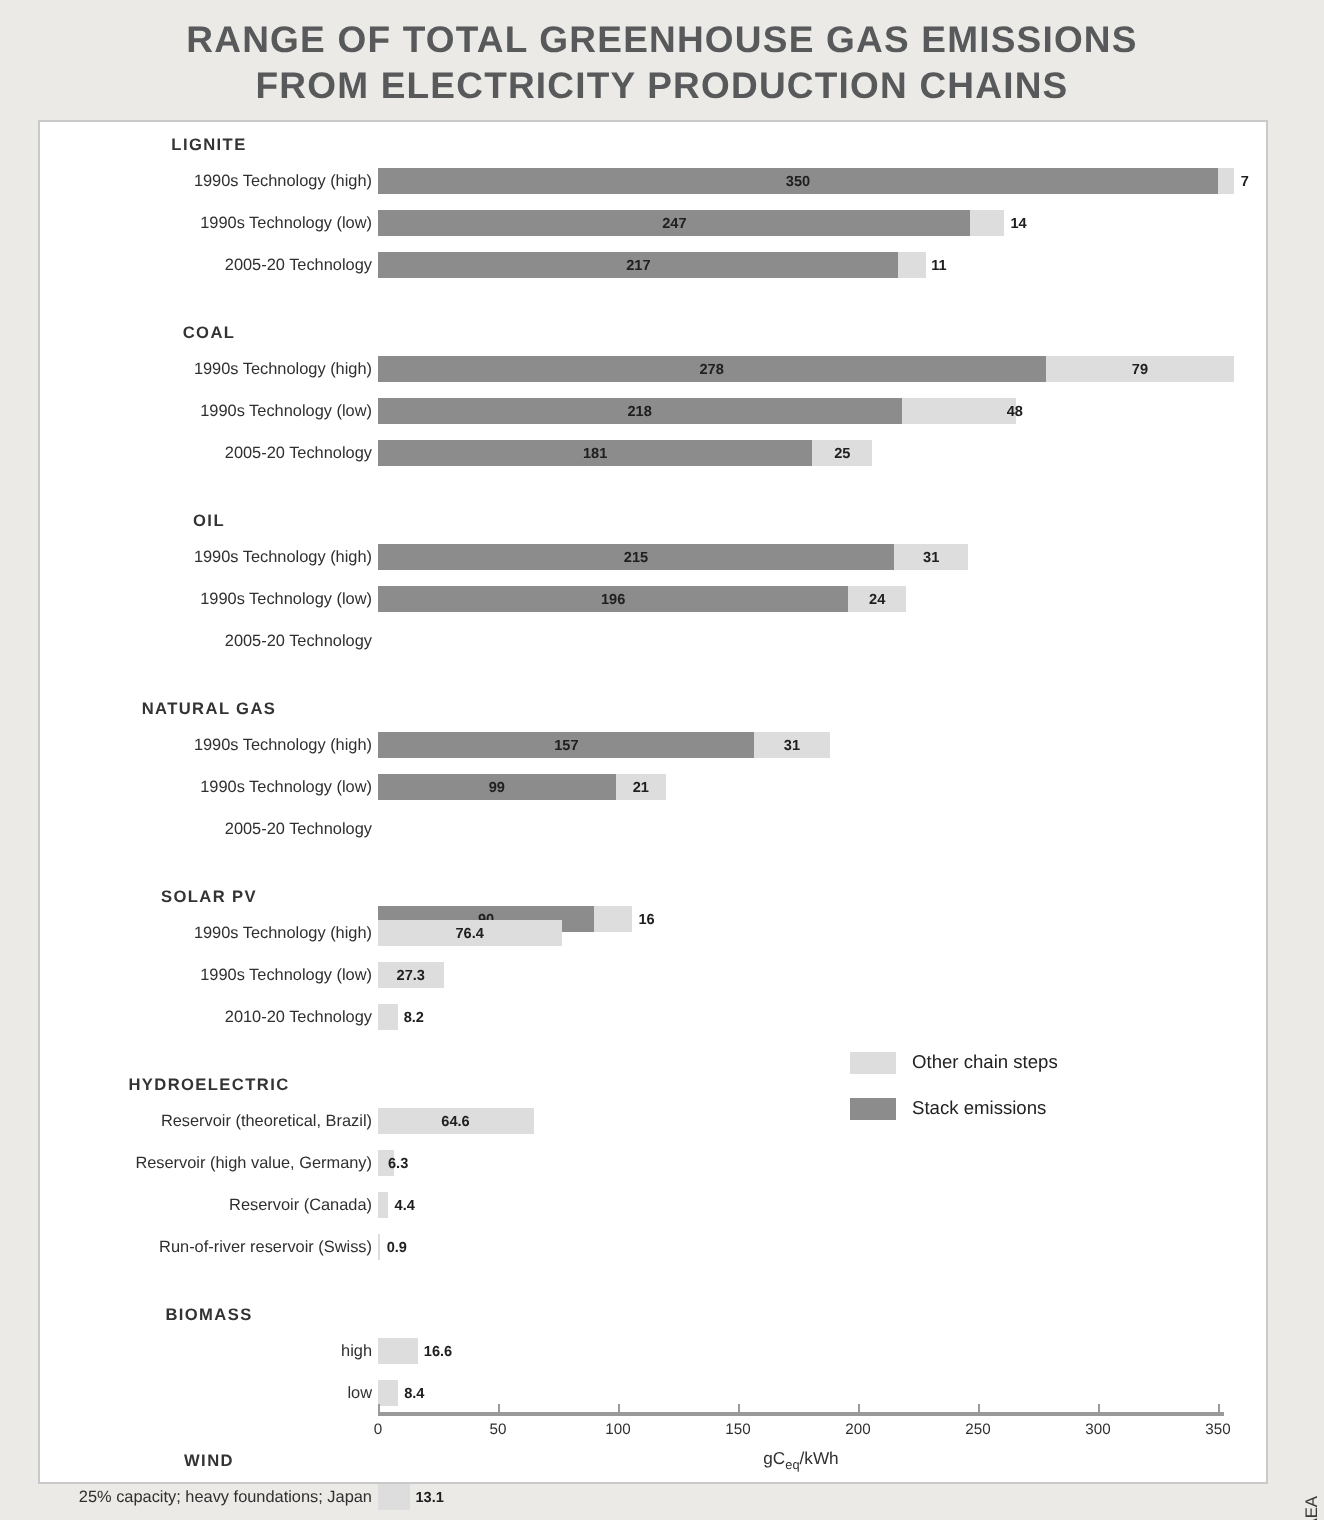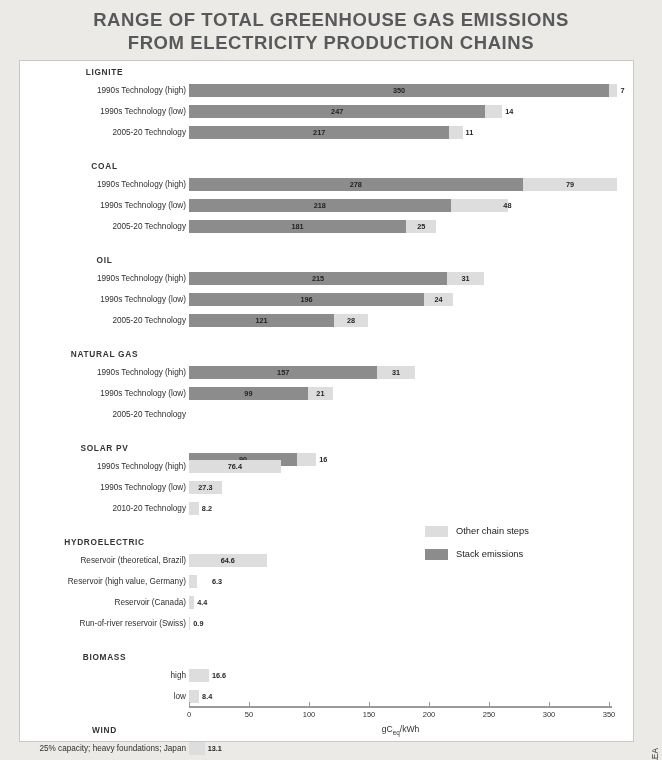--- a/index.html
+++ b/index.html
@@ -212,26 +212,20 @@
             <div class="row-label">1990s Technology (low)</div>
             <div class="bar-wrap" style="width: 264px;">
               <div class="seg stack" style="left: 0px; width: 235.2px;"></div>
               <div class="seg-val" style="left: 0px; width: 235.2px;">196</div>
               <div class="seg other" style="left: 235.2px; width: 28.8px;"></div>
               <div class="seg-val" style="left: 235.2px; width: 28.8px;">24</div>
             </div>
           </div>
           <div class="row" style="top: 59px;">
             <div class="row-label">2005-20 Technology</div>
-            <div class="bar-wrap" style="width: 178.8px;">
-              <div class="seg stack" style="left: 0px; width: 145.2px;"></div>
-              <div class="seg-val" style="left: 0px; width: 145.2px;">121</div>
-              <div class="seg other" style="left: 145.2px; width: 33.6px;"></div>
-              <div class="seg-val" style="left: 145.2px; width: 33.6px;">28</div>
-            </div>
           </div>
         </div>
         <div class="group" style="top: 288px; height: 80px;">
           <div class="group-head" style="top: 0px;">NATURAL GAS</div>
           <div class="row" style="top: 17px;">
             <div class="row-label">1990s Technology (high)</div>
             <div class="bar-wrap" style="width: 225.6px;">
               <div class="seg stack" style="left: 0px; width: 188.4px;"></div>
               <div class="seg-val" style="left: 0px; width: 188.4px;">157</div>
               <div class="seg other" style="left: 188.4px; width: 37.2px;"></div>
@@ -287,21 +281,21 @@
             <div class="row-label">Reservoir (theoretical, Brazil)</div>
             <div class="bar-wrap" style="width: 77.52px;">
               <div class="seg other" style="left: 0px; width: 77.52px;"></div>
               <div class="seg-val" style="left: 0px; width: 77.52px;">64.6</div>
             </div>
           </div>
           <div class="row" style="top: 38px;">
             <div class="row-label">Reservoir (high value, Germany)</div>
             <div class="bar-wrap" style="width: 7.56px;">
               <div class="seg other" style="left: 0px; width: 7.56px;"></div>
-              <div class="val-out" style="left: 23px; text-align: right;">6.3</div>
+              <div class="val-out" style="left: 5px; text-align: right;">6.3</div>
             </div>
           </div>
           <div class="row" style="top: 59px;">
             <div class="row-label">Reservoir (Canada)</div>
             <div class="bar-wrap" style="width: 5.28px;">
               <div class="seg other" style="left: 0px; width: 5.28px;"></div>
               <div class="val-out" style="left: 8.28px;">4.4</div>
             </div>
           </div>
           <div class="row" style="top: 80px;">

